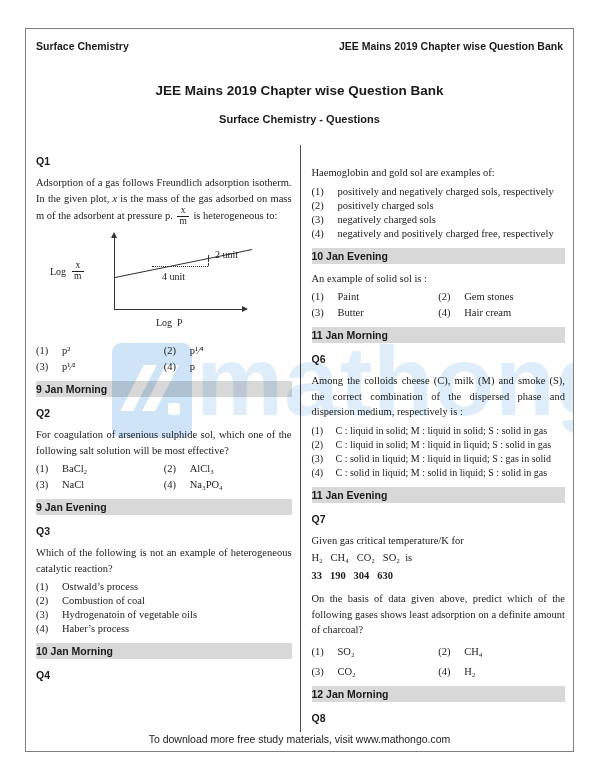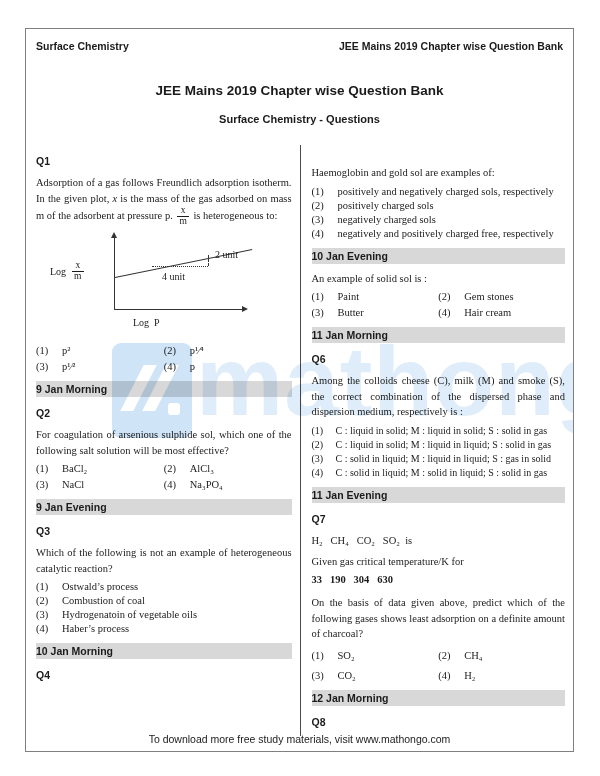--- a/index.html
+++ b/index.html
@@ -50,21 +50,21 @@
           border-bottom:6px solid #333;}
   .xaxis{position:absolute;left:78px;top:76px;width:130px;height:1px;background:#333;}
   .xarrow{position:absolute;left:206px;top:73px;width:0;height:0;
           border-top:3.5px solid transparent;border-bottom:3.5px solid transparent;
           border-left:6px solid #333;}
   .diag{position:absolute;left:79px;top:44px;width:140px;height:1px;background:#333;
         transform:rotate(-11.5deg);transform-origin:left center;}
   .dotrun{position:absolute;left:116px;top:33px;width:56px;border-top:1.5px dotted #333;}
   .dashrise{position:absolute;left:172px;top:22px;height:11px;border-left:1.5px dashed #333;}
   .ylab{position:absolute;left:14px;top:28px;display:inline-flex;align-items:center;gap:4px;}
-  .xlab{position:absolute;left:97px;top:84px;white-space:pre;font-family:Liberation Serif, serif;}
+  .xlab{position:absolute;left:120px;top:84px;white-space:pre;font-family:Liberation Serif, serif;}
   .runlab{position:absolute;left:126px;top:38px;}
   .riselab{position:absolute;left:179px;top:16px;}
   
   .watermark{position:absolute;left:0;top:0;width:100%;height:100%;pointer-events:none;
              z-index:3;mix-blend-mode:multiply;}
   .wm-logo{position:absolute;left:86px;top:314px;width:80px;height:95px;background:#cfe4f6;
            border-radius:9px;overflow:hidden;}
   .wm-slash{position:absolute;width:13px;height:46px;background:#ffffff;transform:skewX(-27deg);}
   .wm-s1{left:20px;top:22px;}
   .wm-s2{left:42px;top:22px;}
@@ -244,22 +244,22 @@
             <span class="v">C : solid in liquid; M : liquid in liquid; S : gas in solid</span>
           </div>
         <div class="opt">
             <span class="n">(4)</span>
             <span class="v">C : solid in liquid; M : solid in liquid; S : solid in gas</span>
           </div>
       </div>
       <div class="badge">11 Jan Evening</div>
 
       <div class="qlabel">Q7</div>
+      <p class="qtext" style="margin-bottom:1px;">Given gas critical temperature/K for</p>
       <p class="qtext pre">H₂   CH₄   CO₂   SO₂  is</p>
-      <p class="qtext" style="margin-bottom:1px;">Given gas critical temperature/K for</p>
       <p class="qtext pre" style="margin-bottom:8px;font-weight:bold;">33   190   304   630</p>
       <p class="qtext">On the basis of data given above, predict which of the following gases shows least adsorption on a definite amount of charcoal?</p>
       <div class="opts grid2" style="row-gap:9px;margin-top:8px;">
         <div class="opt">
             <span class="n">(1)</span>
             <span class="v">SO₂</span>
           </div>
         <div class="opt">
             <span class="n">(2)</span>
             <span class="v">CH₄</span>

